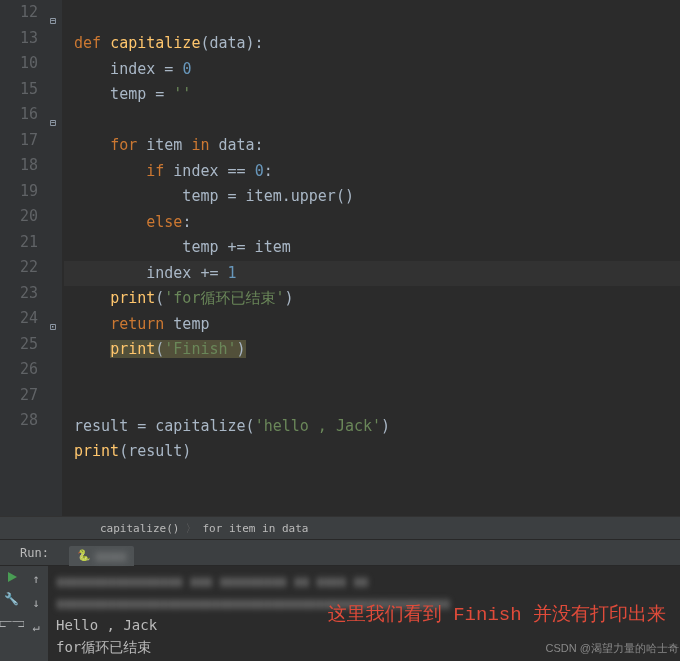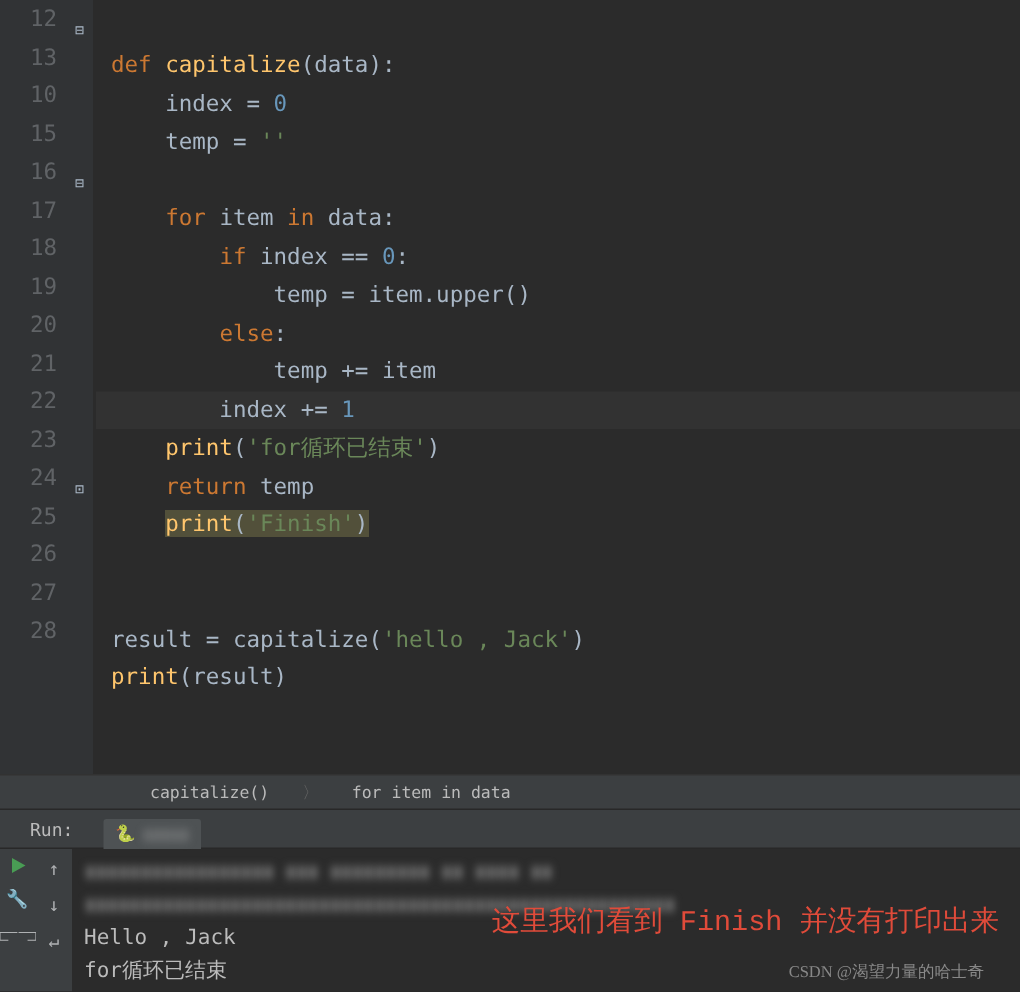--- a/index.html
+++ b/index.html
@@ -56,21 +56,20 @@
   .breadcrumbs {
     height: 24px;
     background: #3c3f41;
     border-top: 1px solid #323232;
     border-bottom: 1px solid #282828;
     display: flex;
     align-items: center;
     font-size: 11px;
     color: #bbbbbb;
     padding-left: 94px;
-    gap: 16px;
   }
   .crumb { padding: 0 6px; }
   .crumb-sep { color: #666; }
   .toolbar {
     height: 26px;
     background: #3c3f41;
     display: flex;
     align-items: center;
     font-size: 12px;
     color: #bbbbbb;
@@ -125,24 +124,24 @@
     position: absolute;
     color: #e04b3a;
     font-size: 19px;
     right: 14px;
     top: 38px;
     font-family: Liberation Mono, monospace;
   }
   .watermark {
     position: absolute;
     bottom: 2px;
-    right: 24px;
+    right: 1px;
     color: #888;
     font-size: 11px;
-    font-family: Liberation Serif, serif;
+    font-family: Liberation Sans, sans-serif;
   }
 </style>
 </head>
 <body>
 
 <div class="editor">
   <div class="gutter" id="gutter">
       <div class="gutter-line">12</div>
       <div class="gutter-line">13</div>
       <div class="gutter-line">10</div>

